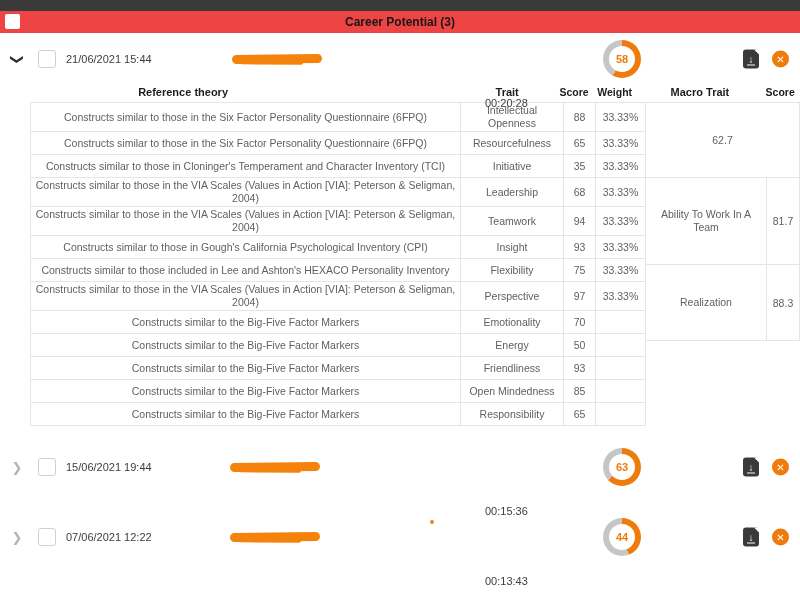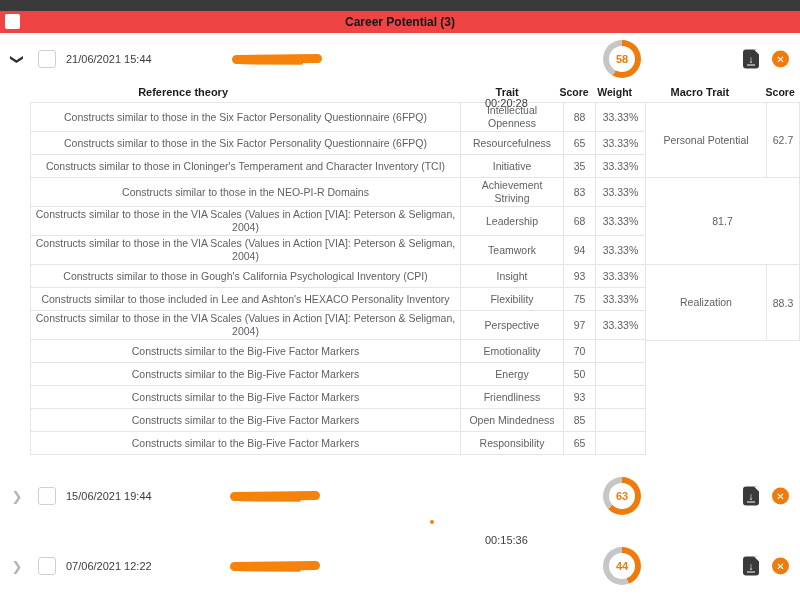--- a/index.html
+++ b/index.html
@@ -132,26 +132,20 @@
             <td class="col-score">65</td>
             <td class="col-weight">33.33%</td>
           </tr>
           <tr>
             <td class="col-ref">Constructs similar to those in Cloninger's Temperament and Character Inventory (TCI)</td>
             <td class="col-trait">Initiative</td>
             <td class="col-score">35</td>
             <td class="col-weight">33.33%</td>
           </tr>
           <tr>
-            <td class="col-ref">Constructs similar to those in the NEO-PI-R Domains</td>
-            <td class="col-trait">Achievement Striving</td>
-            <td class="col-score">83</td>
-            <td class="col-weight">33.33%</td>
-          </tr>
-          <tr>
             <td class="col-ref">Constructs similar to those in the VIA Scales (Values in Action [VIA]: Peterson &amp; Seligman, 2004)</td>
             <td class="col-trait">Leadership</td>
             <td class="col-score">68</td>
             <td class="col-weight">33.33%</td>
           </tr>
           <tr>
             <td class="col-ref">Constructs similar to those in the VIA Scales (Values in Action [VIA]: Peterson &amp; Seligman, 2004)</td>
             <td class="col-trait">Teamwork</td>
             <td class="col-score">94</td>
             <td class="col-weight">33.33%</td>
@@ -201,24 +195,24 @@
           <tr>
             <td class="col-ref">Constructs similar to the Big-Five Factor Markers</td>
             <td class="col-trait">Responsibility</td>
             <td class="col-score">65</td>
             <td class="col-weight"></td>
           </tr>
         </tbody>
     </table>
     <div class="macro-table">
         <div class="macro-row" style="height: 75px;">
-          <div class="macro-label">Personal Potential</div>
           <div class="macro-score">62.7</div>
         </div>
         <div class="macro-row" style="height: 87px;">
+          <div class="macro-label">Ability To Work In A Team</div>
           <div class="macro-score">81.7</div>
         </div>
         <div class="macro-row" style="height: 75px;">
           <div class="macro-label">Realization</div>
           <div class="macro-score">88.3</div>
         </div>
       </div>
   </div>
 </div>
 

